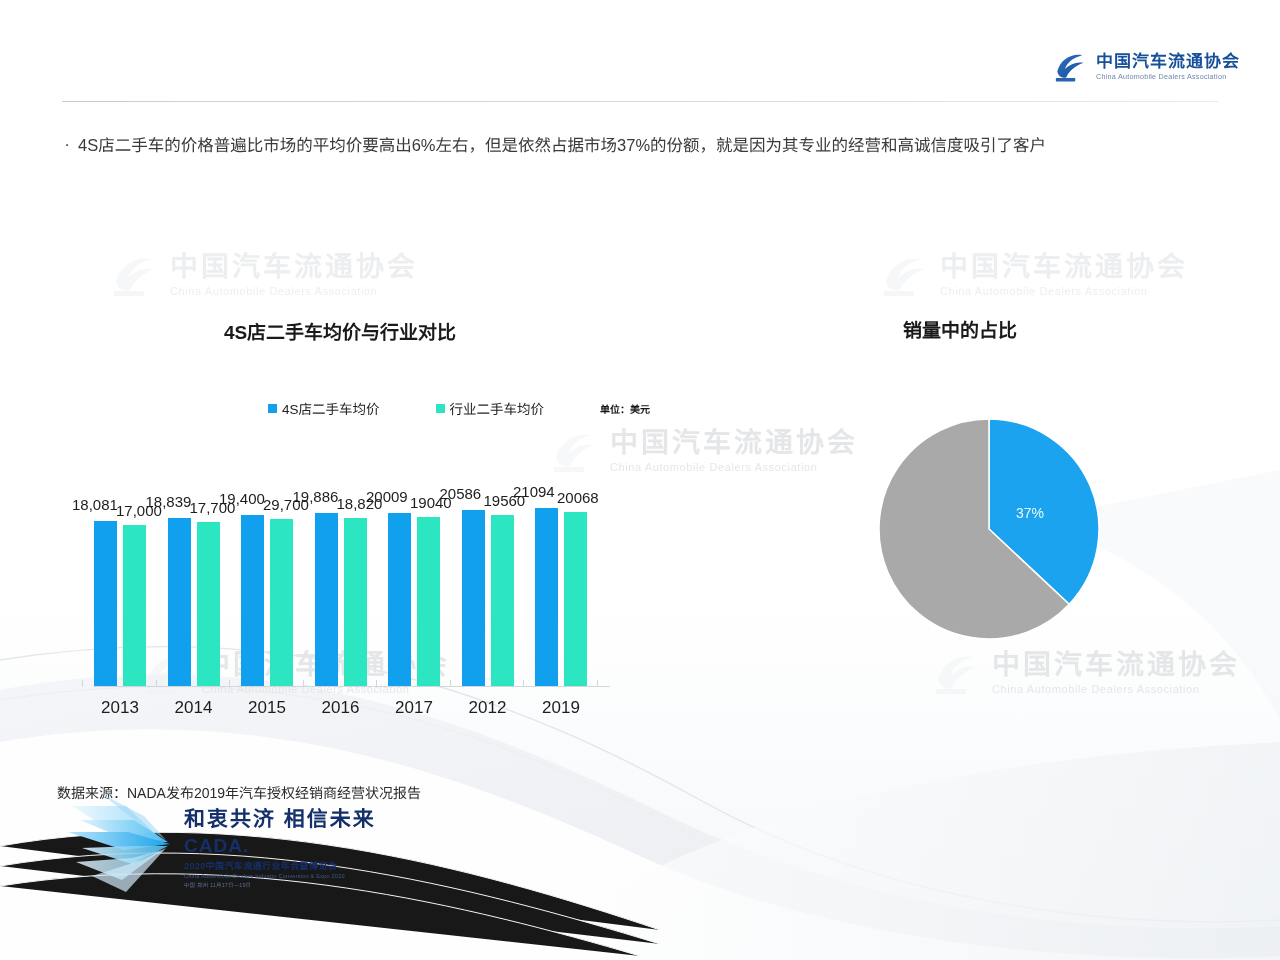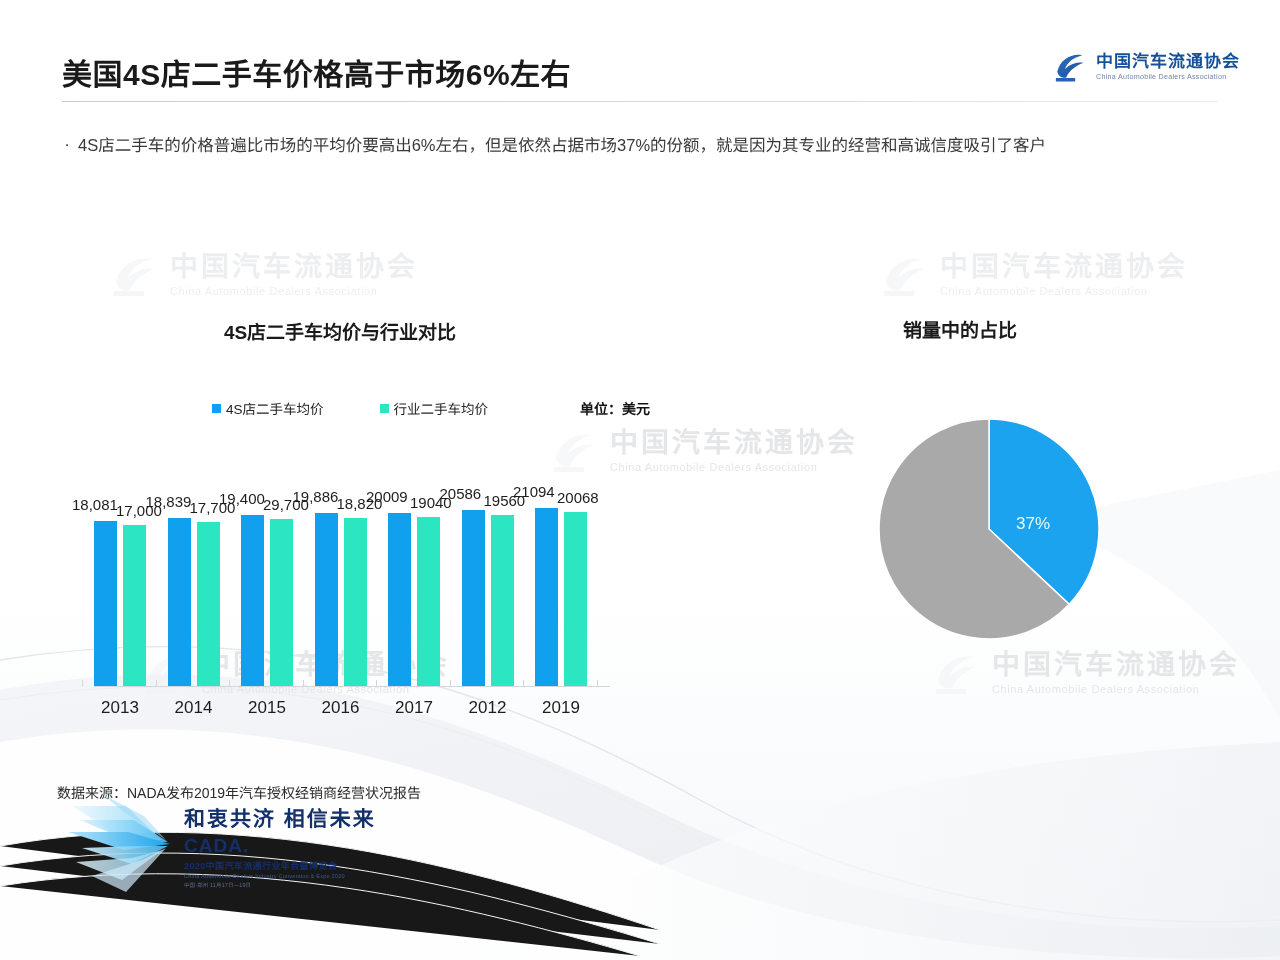--- a/index.html
+++ b/index.html
@@ -73,21 +73,21 @@
   #bar-panel{left:30px;top:318px;width:620px;height:420px;}
   #bar-panel .panel-title{width:620px;}
   .legend{
     position:absolute;left:0;top:80px;width:620px;
     display:flex;align-items:center;font-size:13.5px;color:#232323;justify-content:flex-end;
   }
   .legend-item{display:flex;align-items:center;gap:5px;}
   .legend-item.i0{margin-left:164px;}
   .legend-item.i1{margin-left:56px;}
   .legend-swatch{width:9px;height:9px;display:inline-block;}
-  .legend-unit{margin-left:92px;font-weight:bold;font-size:14px;color:#141414;}
+  .legend-unit{margin-left:56px;font-weight:bold;font-size:10px;color:#141414;}
   .plot{
     position:absolute;left:36px;top:118px;width:560px;height:250px;
   }
   .axis-line{
     position:absolute;left:28px;top:250px;width:516px;height:1px;
     background:#d3d6da;
   }
   .tick{position:absolute;top:244px;width:1px;height:7px;background:#d3d6da;}
   .group{position:absolute;bottom:0;height:250px;}
   .bar{position:absolute;bottom:0;width:23px;}
@@ -99,22 +99,22 @@
   }
   .xlabel{
     position:absolute;top:262px;font-size:17px;color:#1d1d1d;
     text-align:center;width:70px;
   }
   
   #pie-panel{left:660px;top:310px;width:600px;height:420px;}
   #pie-panel .panel-title{width:600px;}
   .pie-wrap{position:absolute;left:218px;top:108px;width:222px;height:222px;}
   .pie-label{
-    position:absolute;left:138px;top:96px;
-    font-size:17px;color:#eafaf4;font-weight:normal;
+    position:absolute;left:138px;top:87px;
+    font-size:14px;color:#eafaf4;font-weight:normal;
   }
   
   .source{
     position:absolute;left:57px;top:750px;
     font-size:14px;color:#2b2b2b;white-space:nowrap;margin-top:32px;
   }
   
   .event-logo{position:absolute;left:66px;top:788px;width:300px;height:110px;}
   .event-arrows{position:absolute;left:0;top:0;width:132px;height:110px;}
   .event-text{position:absolute;left:118px;top:20px;}
@@ -210,21 +210,20 @@
       <path d="M8 30 C12 12 30 4 44 7 C34 9 24 15 20 26 C28 18 38 15 46 17 C36 21 27 27 22 38 C16 40 10 37 8 30 Z" fill="#f2f3f5"></path>
       <rect x="6" y="39" width="30" height="5" fill="#f0f2f4"></rect>
     </svg>
     <div class="wm-txt">
       <div class="wm-cn">中国汽车流通协会</div>
       <div class="wm-en">China Automobile Dealers Association</div>
     </div>
   </div>
 
   <div class="header">
-    <div class="page-title">美国4S店二手车价格高于市场6%左右</div>
     <div class="title-rule"></div>
     <div class="brand">
       <svg class="brand-mark" viewBox="0 0 52 46">
         <defs>
           <linearGradient id="bm" x1="0" y1="0" x2="1" y2="1">
             <stop offset="0%" stop-color="#2f6fc0"></stop>
             <stop offset="100%" stop-color="#16509b"></stop>
           </linearGradient>
         </defs>
         <path d="M9 30 C13 12 30 3 45 6 C34 9 24 15 20 26 C28 18 38 15 47 17 C37 21 27 27 22 38 C16 40 11 37 9 30 Z" fill="url(#bm)"></path>

